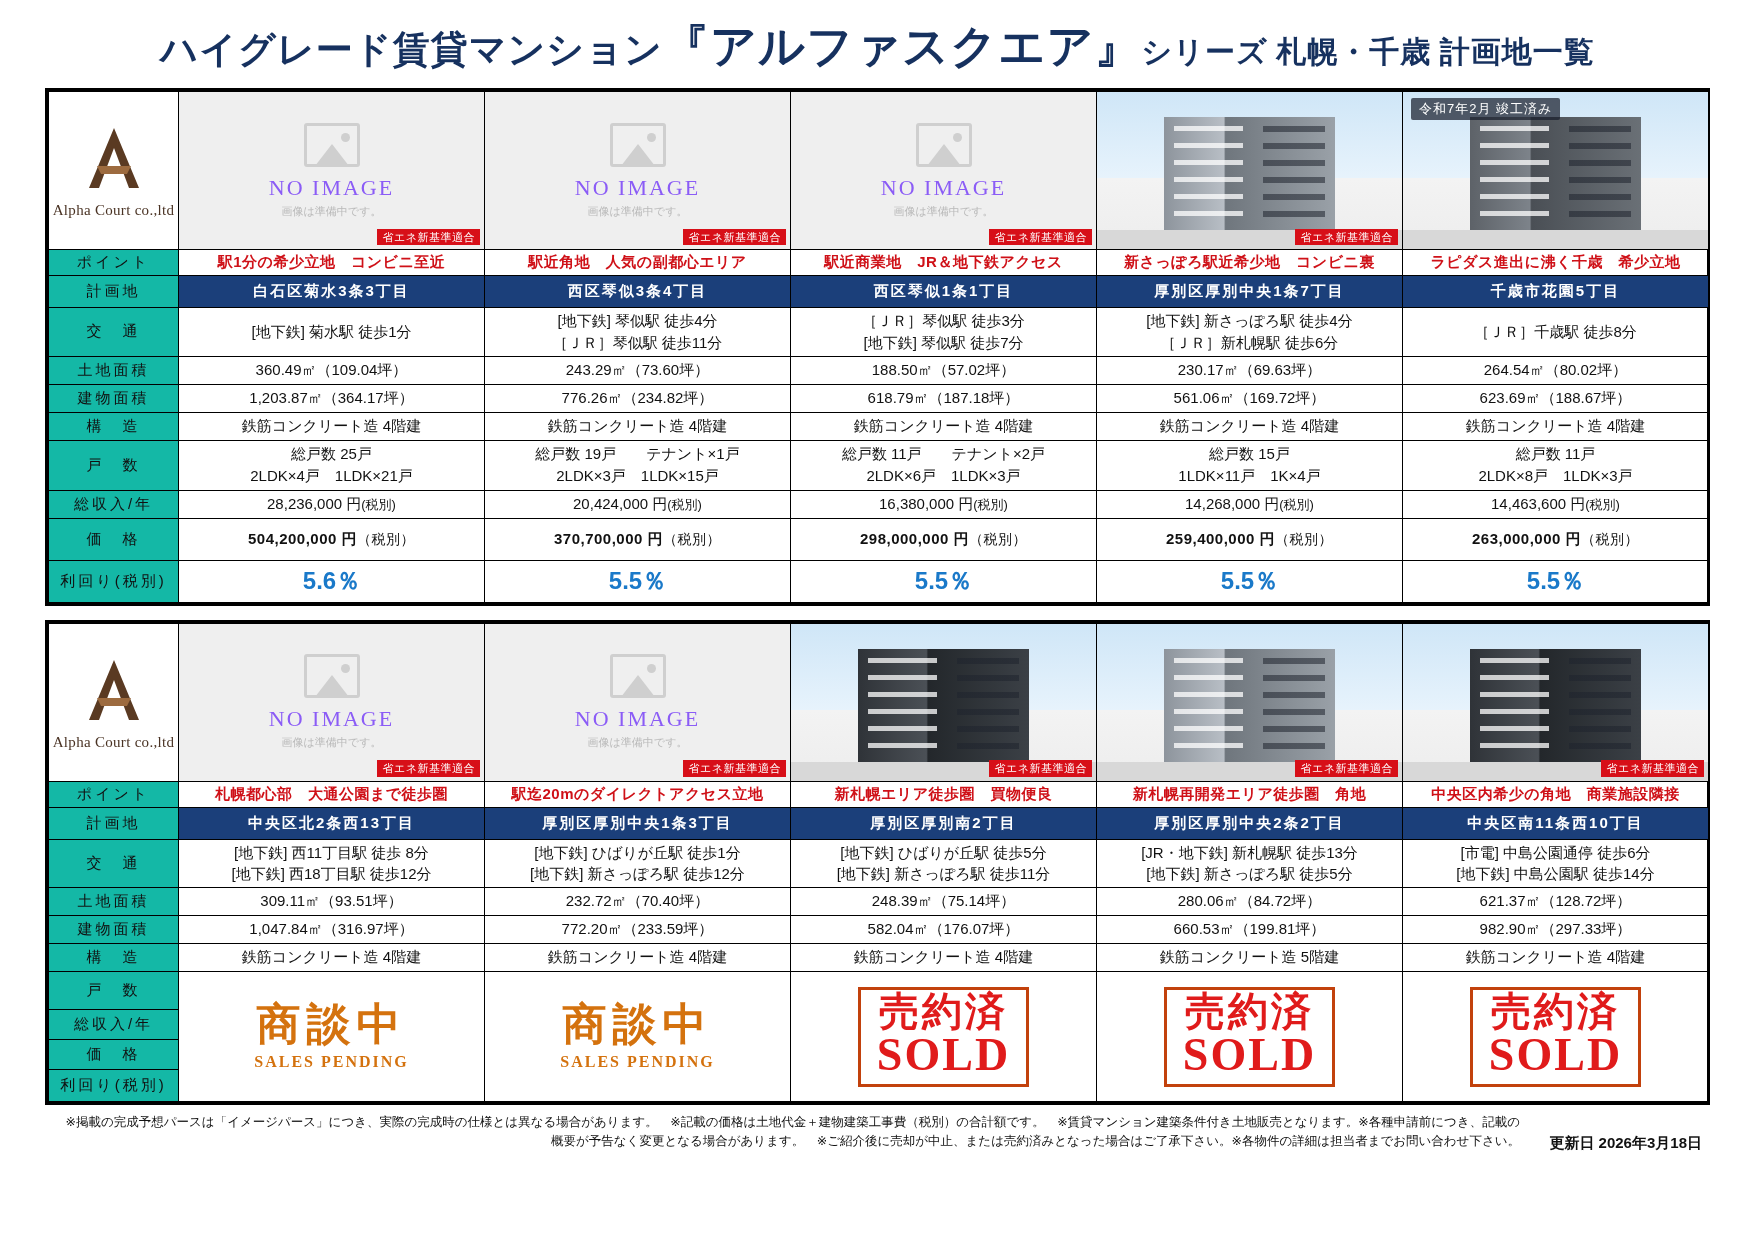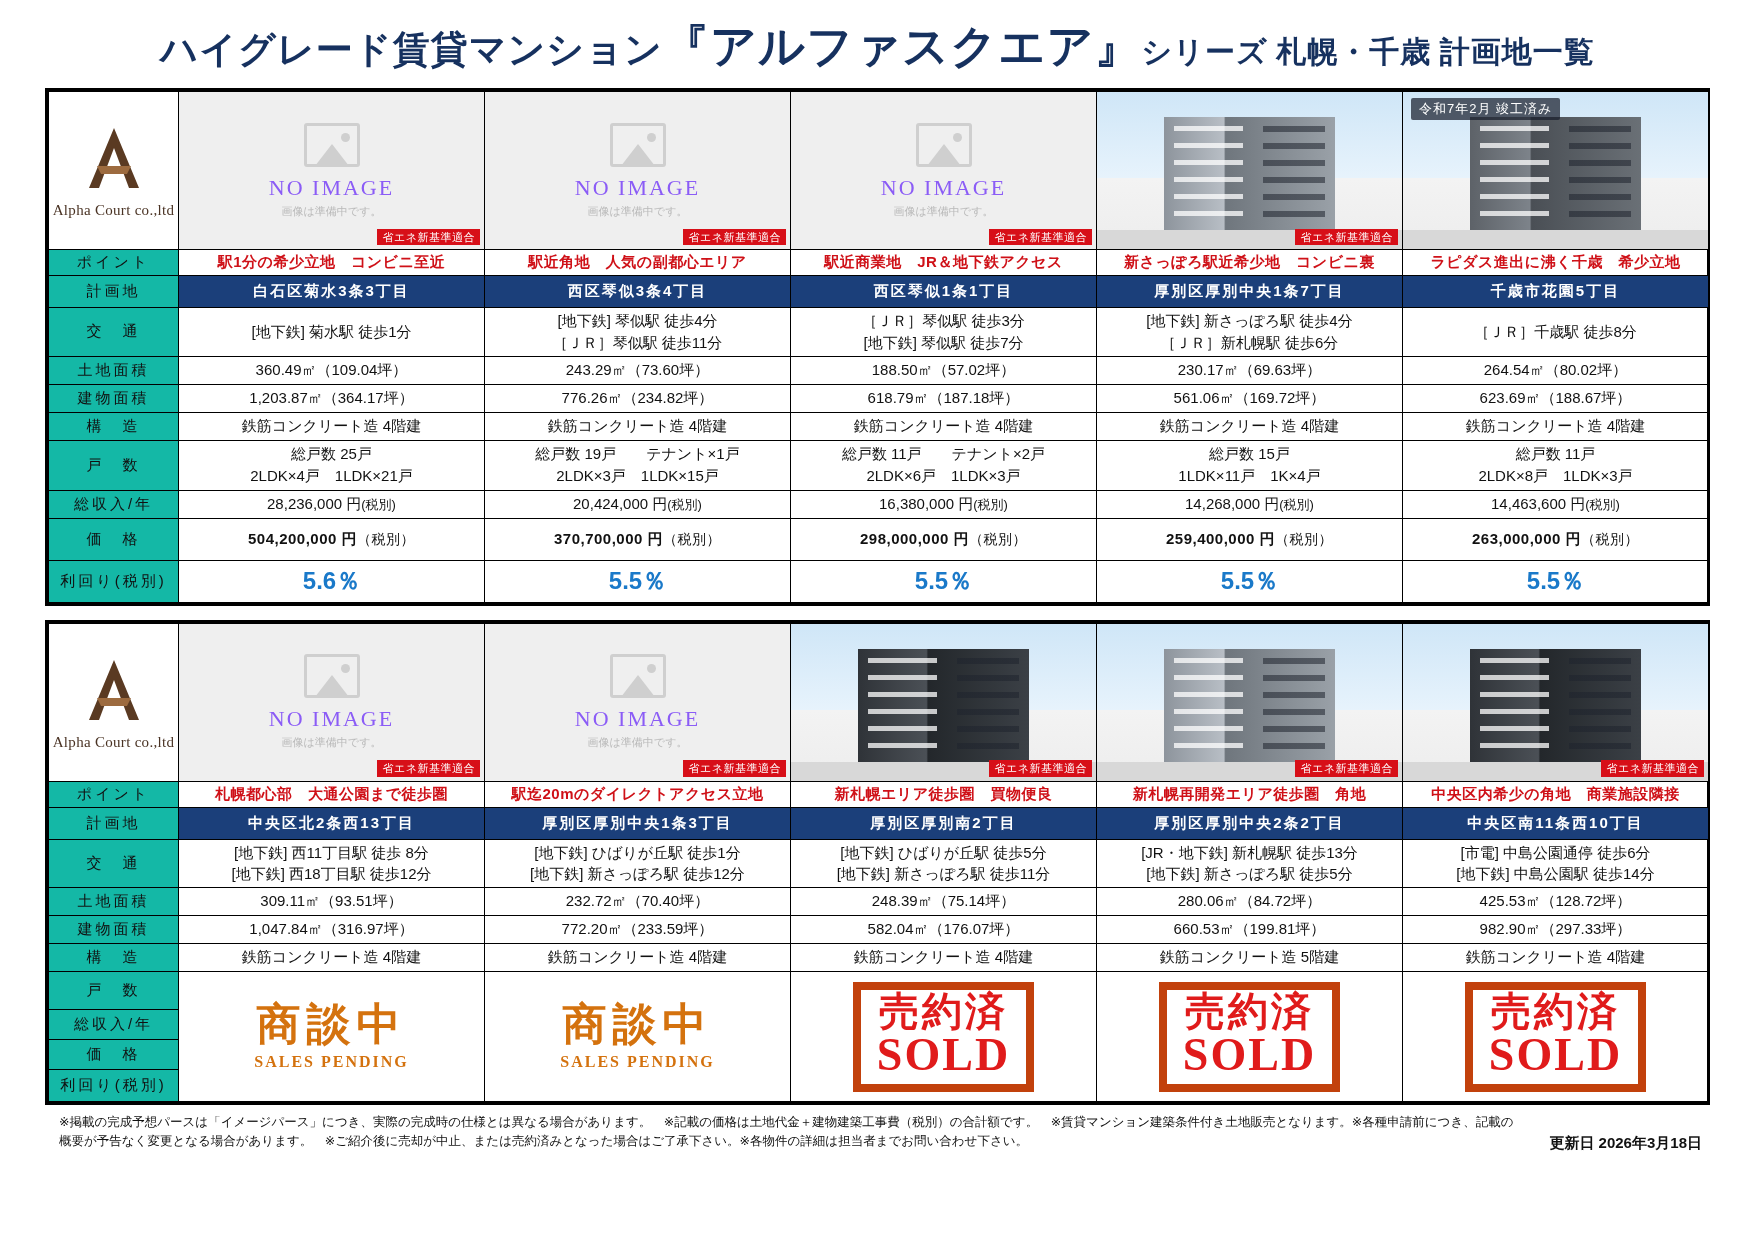--- a/index.html
+++ b/index.html
@@ -268,21 +268,21 @@
   }
   .stamp-pending .jp {
     font-size: 44px; letter-spacing: 6px; line-height: 1.05;
     display: block;
   }
   .stamp-pending .en {
     font-size: 16px; letter-spacing: 2px;
     display: block; margin-top: 4px;
   }
   .stamp-sold {
-    border: 8px solid #c2410c;
+    border: 3px solid #c2410c;
     color: #e01b1b;
     font-weight: bold;
     font-family: "Liberation Serif", serif;
     padding: 2px 16px 6px 16px;
     line-height: 1;
     text-align: center;
     background: #fff;
   }
   .stamp-sold .jp { font-size: 40px; letter-spacing: 3px; display: block; }
   .stamp-sold .en { font-size: 46px; letter-spacing: 2px; display: block; }
@@ -290,20 +290,21 @@
   
   .footer {
     width: 1665px;
     margin: 8px auto 0 auto;
     position: relative;
     font-size: 12.5px;
     line-height: 1.55;
     color: #111;
     padding-left: 14px;
     padding-right: 190px;
+    text-align: right;
   }
   .footer .upd {
     position: absolute;
     right: 8px; bottom: -2px;
     font-size: 15px;
     font-weight: bold;
   }
 </style>
 </head>
 <body>
@@ -641,21 +642,21 @@
       <div>[地下鉄] 中島公園駅 徒歩14分</div>
     </td>
   </tr>
 
   <tr class="rowh-1">
     <td class="lbl">土地面積</td>
     <td class="cell-sm">309.11㎡（93.51坪）</td>
     <td class="cell-sm">232.72㎡（70.40坪）</td>
     <td class="cell-sm">248.39㎡（75.14坪）</td>
     <td class="cell-sm">280.06㎡（84.72坪）</td>
-    <td class="cell-sm">425.53㎡（128.72坪）</td>
+    <td class="cell-sm">621.37㎡（128.72坪）</td>
   </tr>
 
   <tr class="rowh-1">
     <td class="lbl">建物面積</td>
     <td class="cell-sm">1,047.84㎡（316.97坪）</td>
     <td class="cell-sm">772.20㎡（233.59坪）</td>
     <td class="cell-sm">582.04㎡（176.07坪）</td>
     <td class="cell-sm">660.53㎡（199.81坪）</td>
     <td class="cell-sm">982.90㎡（297.33坪）</td>
   </tr>

